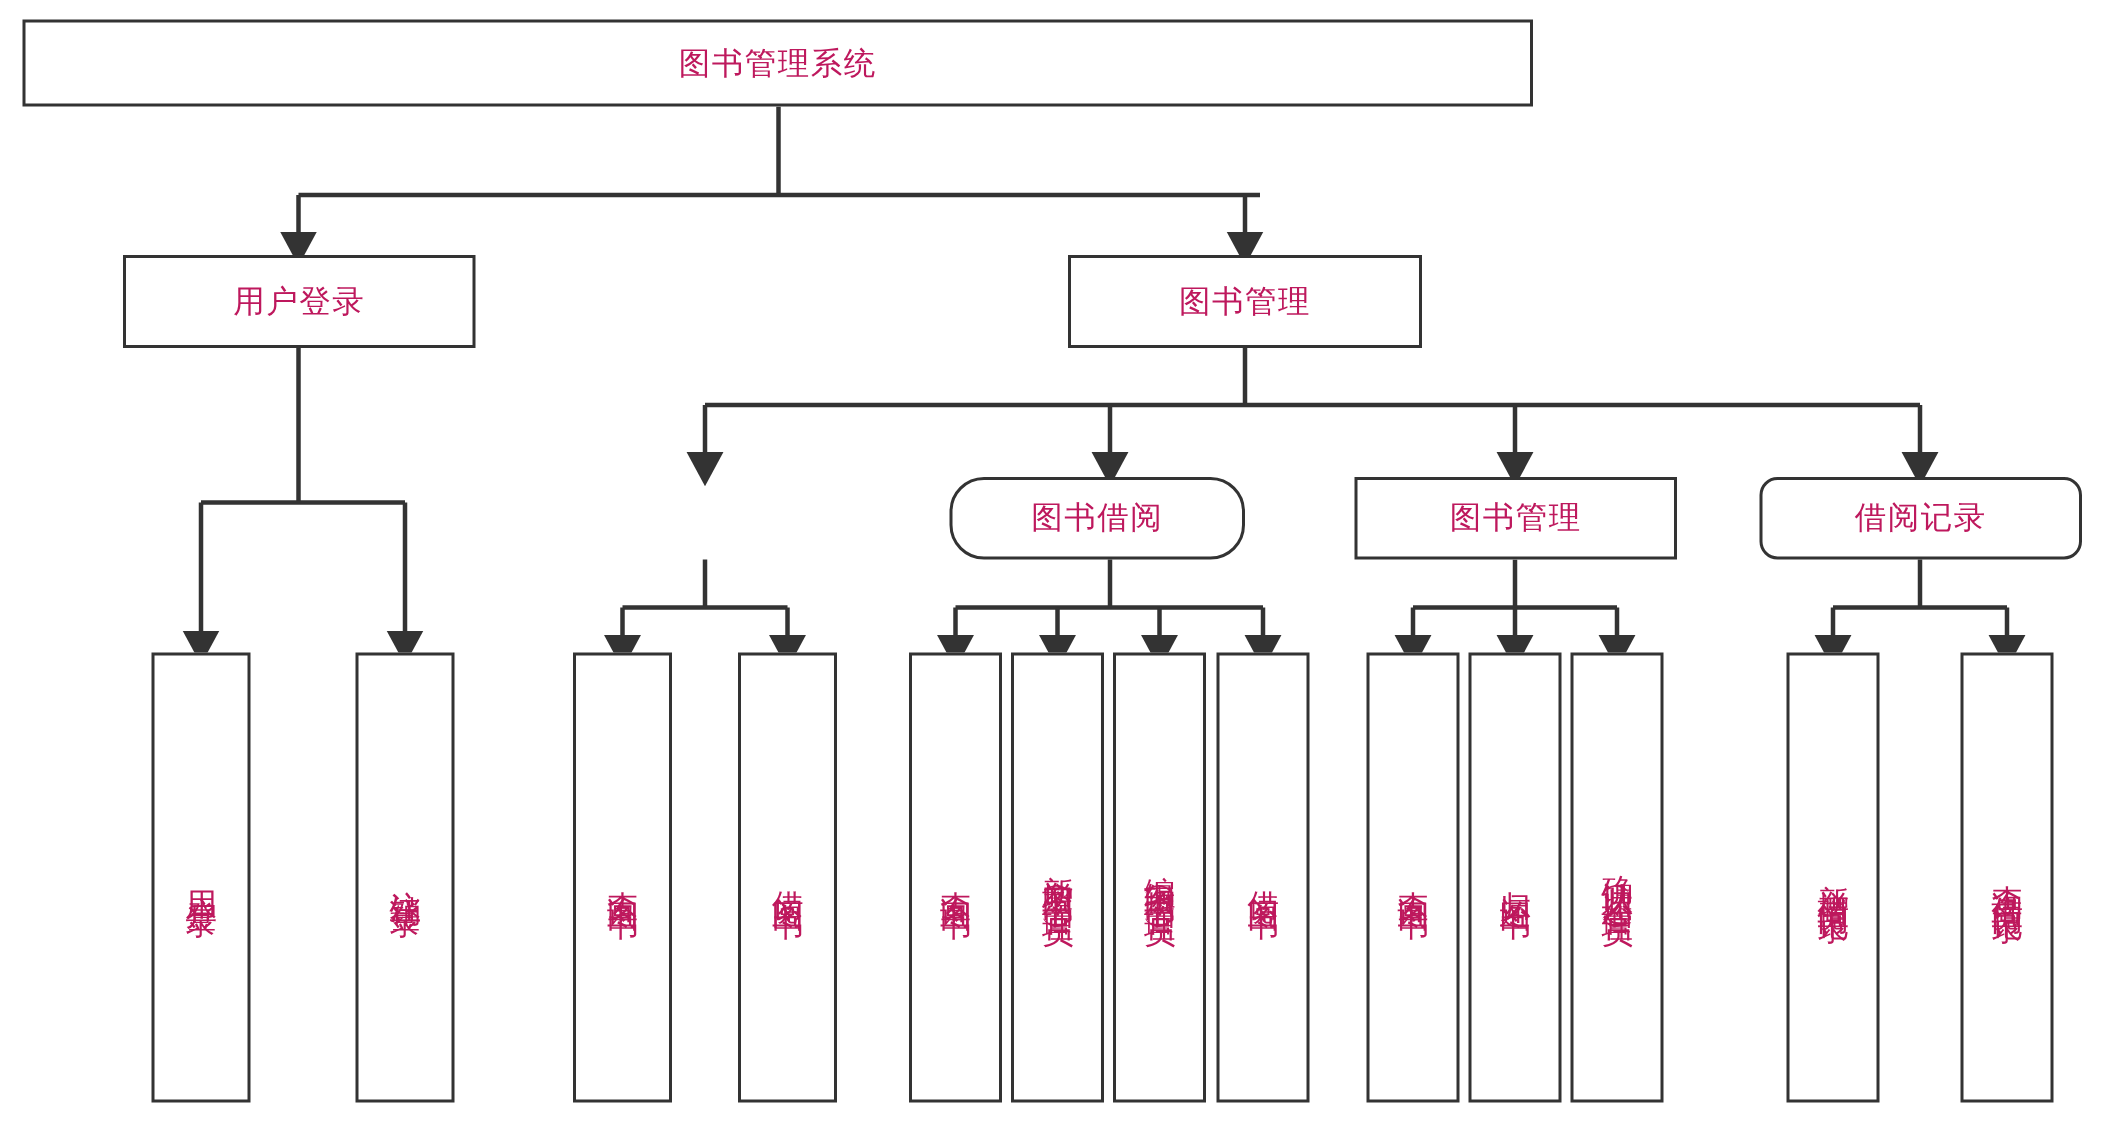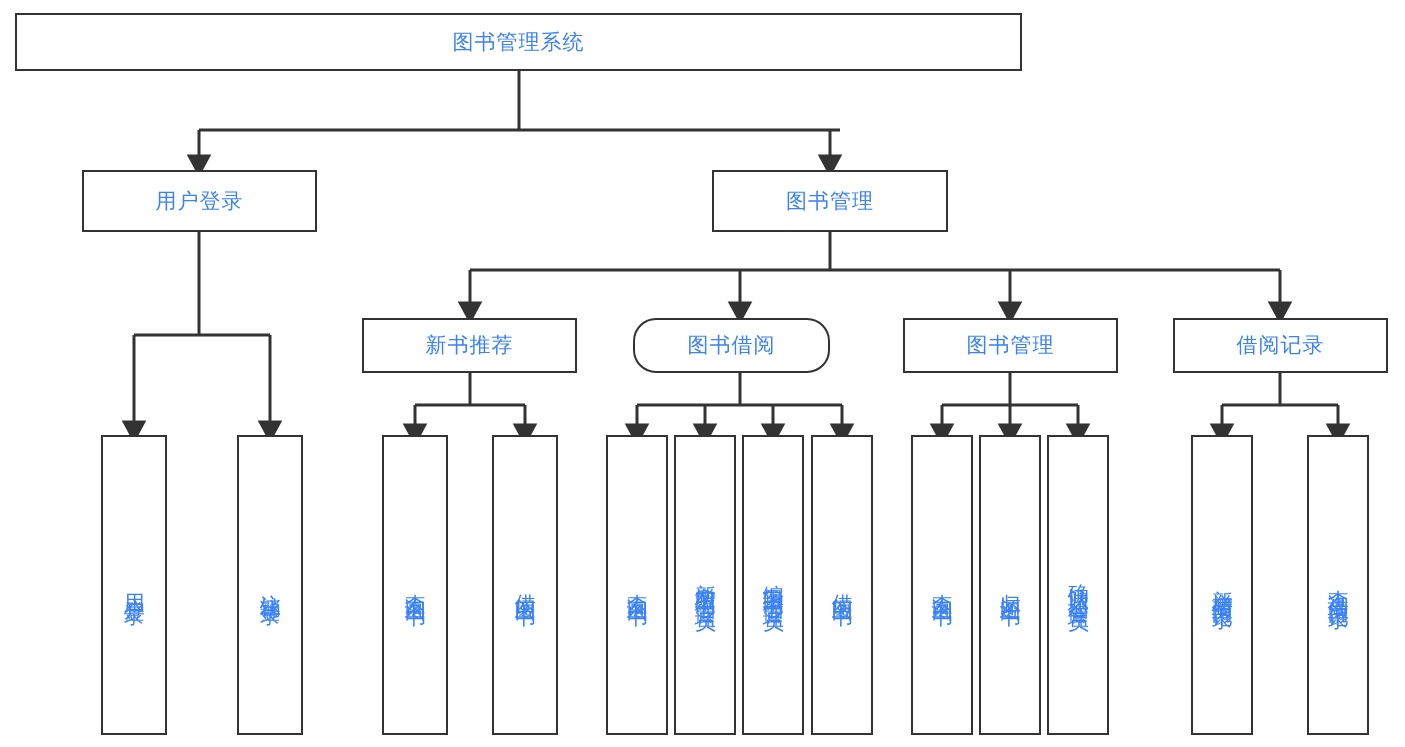--- a/index.html
+++ b/index.html
@@ -32,21 +32,21 @@
     box-sizing: border-box;
     background: #ffffff;
     border: 2.5px solid #333333;
     display: flex;
     align-items: center;
     justify-content: center;
     overflow: hidden;
   }
   .node-label {
     font-size: 21px;
-    color: #3b82f6;
+    color: #be185d;
     letter-spacing: 1px;
     line-height: 1.25;
     white-space: nowrap;
   }
   .node-box.vertical .node-label {
     writing-mode: vertical-rl;
     text-orientation: upright;
     letter-spacing: 4px;
     white-space: nowrap;
     font-size: 21px;
@@ -121,30 +121,27 @@
     <span class="node-label">图书管理系统</span>
   </div>
 
   <div class="node-box" style="left:82px; top:170px; width:235px; height:62px;">
     <span class="node-label">用户登录</span>
   </div>
   <div class="node-box" style="left:712px; top:170px; width:236px; height:62px;">
     <span class="node-label">图书管理</span>
   </div>
 
-  <div class="node-box" style="left:362px; top:318px; width:215px; height:55px;">
-    <span class="node-label">新书推荐</span>
-  </div>
   <div class="node-box" style="left:633px; top:318px; width:197px; height:55px;border-radius:23px;">
     <span class="node-label">图书借阅</span>
   </div>
   <div class="node-box" style="left:903px; top:318px; width:215px; height:55px;">
     <span class="node-label">图书管理</span>
   </div>
-  <div class="node-box" style="left:1173px; top:318px; width:215px; height:55px;">
+  <div class="node-box" style="left:1173px; top:318px; width:215px; height:55px;border-radius:12px;">
     <span class="node-label">借阅记录</span>
   </div>
 
   <div class="node-box vertical" style="left:101px; top:435px; width:66px; height:300px;">
     <span class="node-label">用户登录</span>
   </div>
   <div class="node-box vertical" style="left:237px; top:435px; width:66px; height:300px;">
     <span class="node-label">注销登录</span>
   </div>
 

